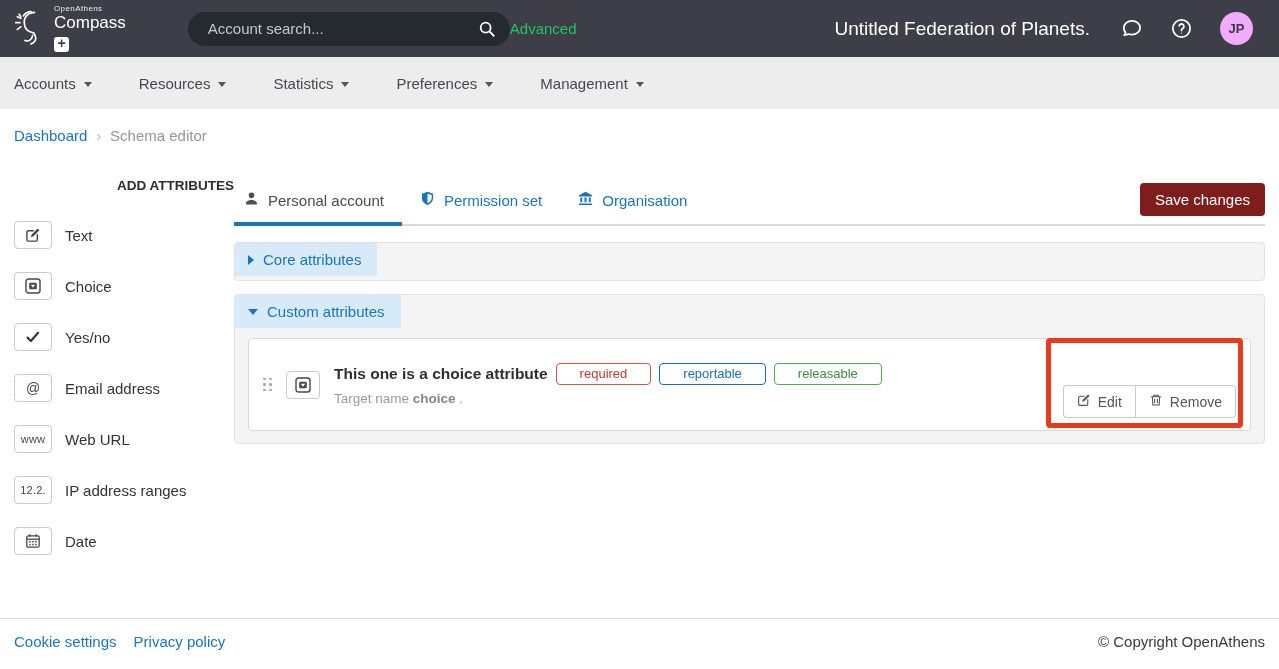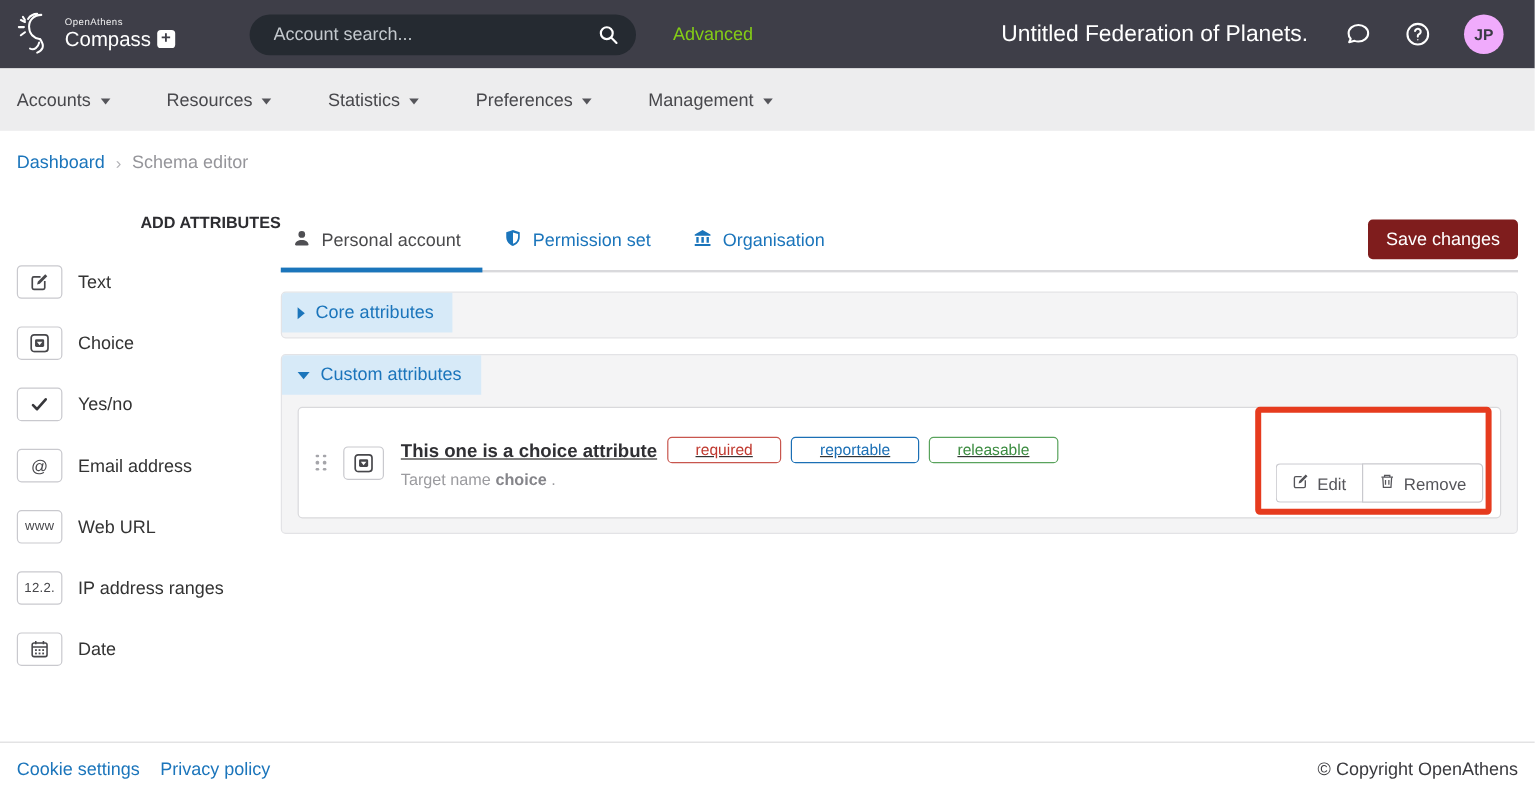--- a/index.html
+++ b/index.html
@@ -6,30 +6,30 @@
   body { margin:0; width:1279px; background:#fff; color:#333;
          font-family:"Liberation Sans", sans-serif; }
   .page { display:flex; flex-direction:column; min-height:669px; width:1279px; }
 
   
   .topbar { height:57px; background:#3e3e48; display:flex; align-items:center;
             padding:0 26px 0 14px; flex-shrink:0; }
   .brand { display:flex; align-items:center; gap:6px; color:#fff; cursor:pointer; }
   .brand-text { line-height:1.1; }
   .brand-top { font-size:8px; letter-spacing:.4px; opacity:.92; }
-  .brand-name-row { display:flex; align-items:center; gap:5px; }
+  .brand-name-row { display:flex; align-items:flex-start; gap:5px;flex-direction:column; }
   .brand-name { font-size:17px; }
   .plus-box { width:15px; height:15px; background:#fff; border-radius:3px; color:#3e3e48;
               font-weight:bold; font-size:14px; line-height:13px; text-align:center; }
   .search { margin-left:62px; width:322px; height:34px; background:#252a31; border-radius:17px;
             display:flex; align-items:center; padding:0 14px 0 18px; }
   .search input { flex:1; background:transparent; border:none; outline:none; color:#e8eaec;
                   font-size:15px; font-family:"Liberation Sans", sans-serif; }
   .search input::placeholder { color:#c3c8cd; }
-  .advanced { color:#84cc16; font-size:15px; margin-left:31px; text-decoration:none; cursor:pointer; }
+  .advanced { color:#22c55e; font-size:15px; text-decoration:none; cursor:pointer; }
   .topbar-right { margin-left:auto; display:flex; align-items:center; }
   .org-name { color:#fff; font-size:19px; margin-right:30px; }
   .icon-btn { background:none; border:none; padding:0; margin-right:27px; cursor:pointer;
               display:flex; align-items:center; }
   .avatar { width:33px; height:33px; border-radius:50%; background:#f0abfc; color:#3a3a44;
             font-weight:bold; font-size:13px; display:flex; align-items:center;
             justify-content:center; cursor:pointer; margin-right:0; }
 
   
   .subnav { height:52px; background:#ededee; display:flex; align-items:center;
@@ -77,21 +77,21 @@
                      border-right:5px solid transparent; border-top:6px solid #1b75bb; }
   .panel-body { padding:10px 13px 12px; }
 
   .attr-card { background:#fff; border:1px solid #d9d9dc; border-radius:4px; padding:12px 14px;
                display:flex; align-items:center; }
   .grip { display:grid; grid-template-columns:repeat(2,4px); gap:3px 2px; margin-right:13px; cursor:grab; }
   .grip i { width:2.5px; height:2.5px; border-radius:50%; background:#a5a5aa; }
   .card-icon { width:34px; height:28px; border:1px solid #c9c9ce; border-radius:4px; background:#fff;
                display:flex; align-items:center; justify-content:center; flex-shrink:0; }
   .card-text { margin-left:14px; }
-  .card-title-row { display:flex; align-items:flex-end; gap:8px;text-decoration:underline; }
+  .card-title-row { display:flex; align-items:center; gap:8px; }
   .card-title { font-size:15.5px; font-weight:bold; color:#2f2f33; }
   .badge { font-size:13px; border:1px solid; border-radius:4px; padding:2px 23px 3px; background:#fff; }
   .badge.red   { color:#c0392f; border-color:#c8564e; }
   .badge.blue  { color:#1b6fb5; border-color:#1b6fb5; }
   .badge.green { color:#3c8c40; border-color:#59a35c; }
   .card-sub { font-size:13.5px; color:#9b9b9f; margin-top:6px; }
   .card-sub b { color:#85858a; }
 
   .card-actions { margin-left:auto; position:relative; }
   .btn-group { display:flex;margin-top:34px; }

